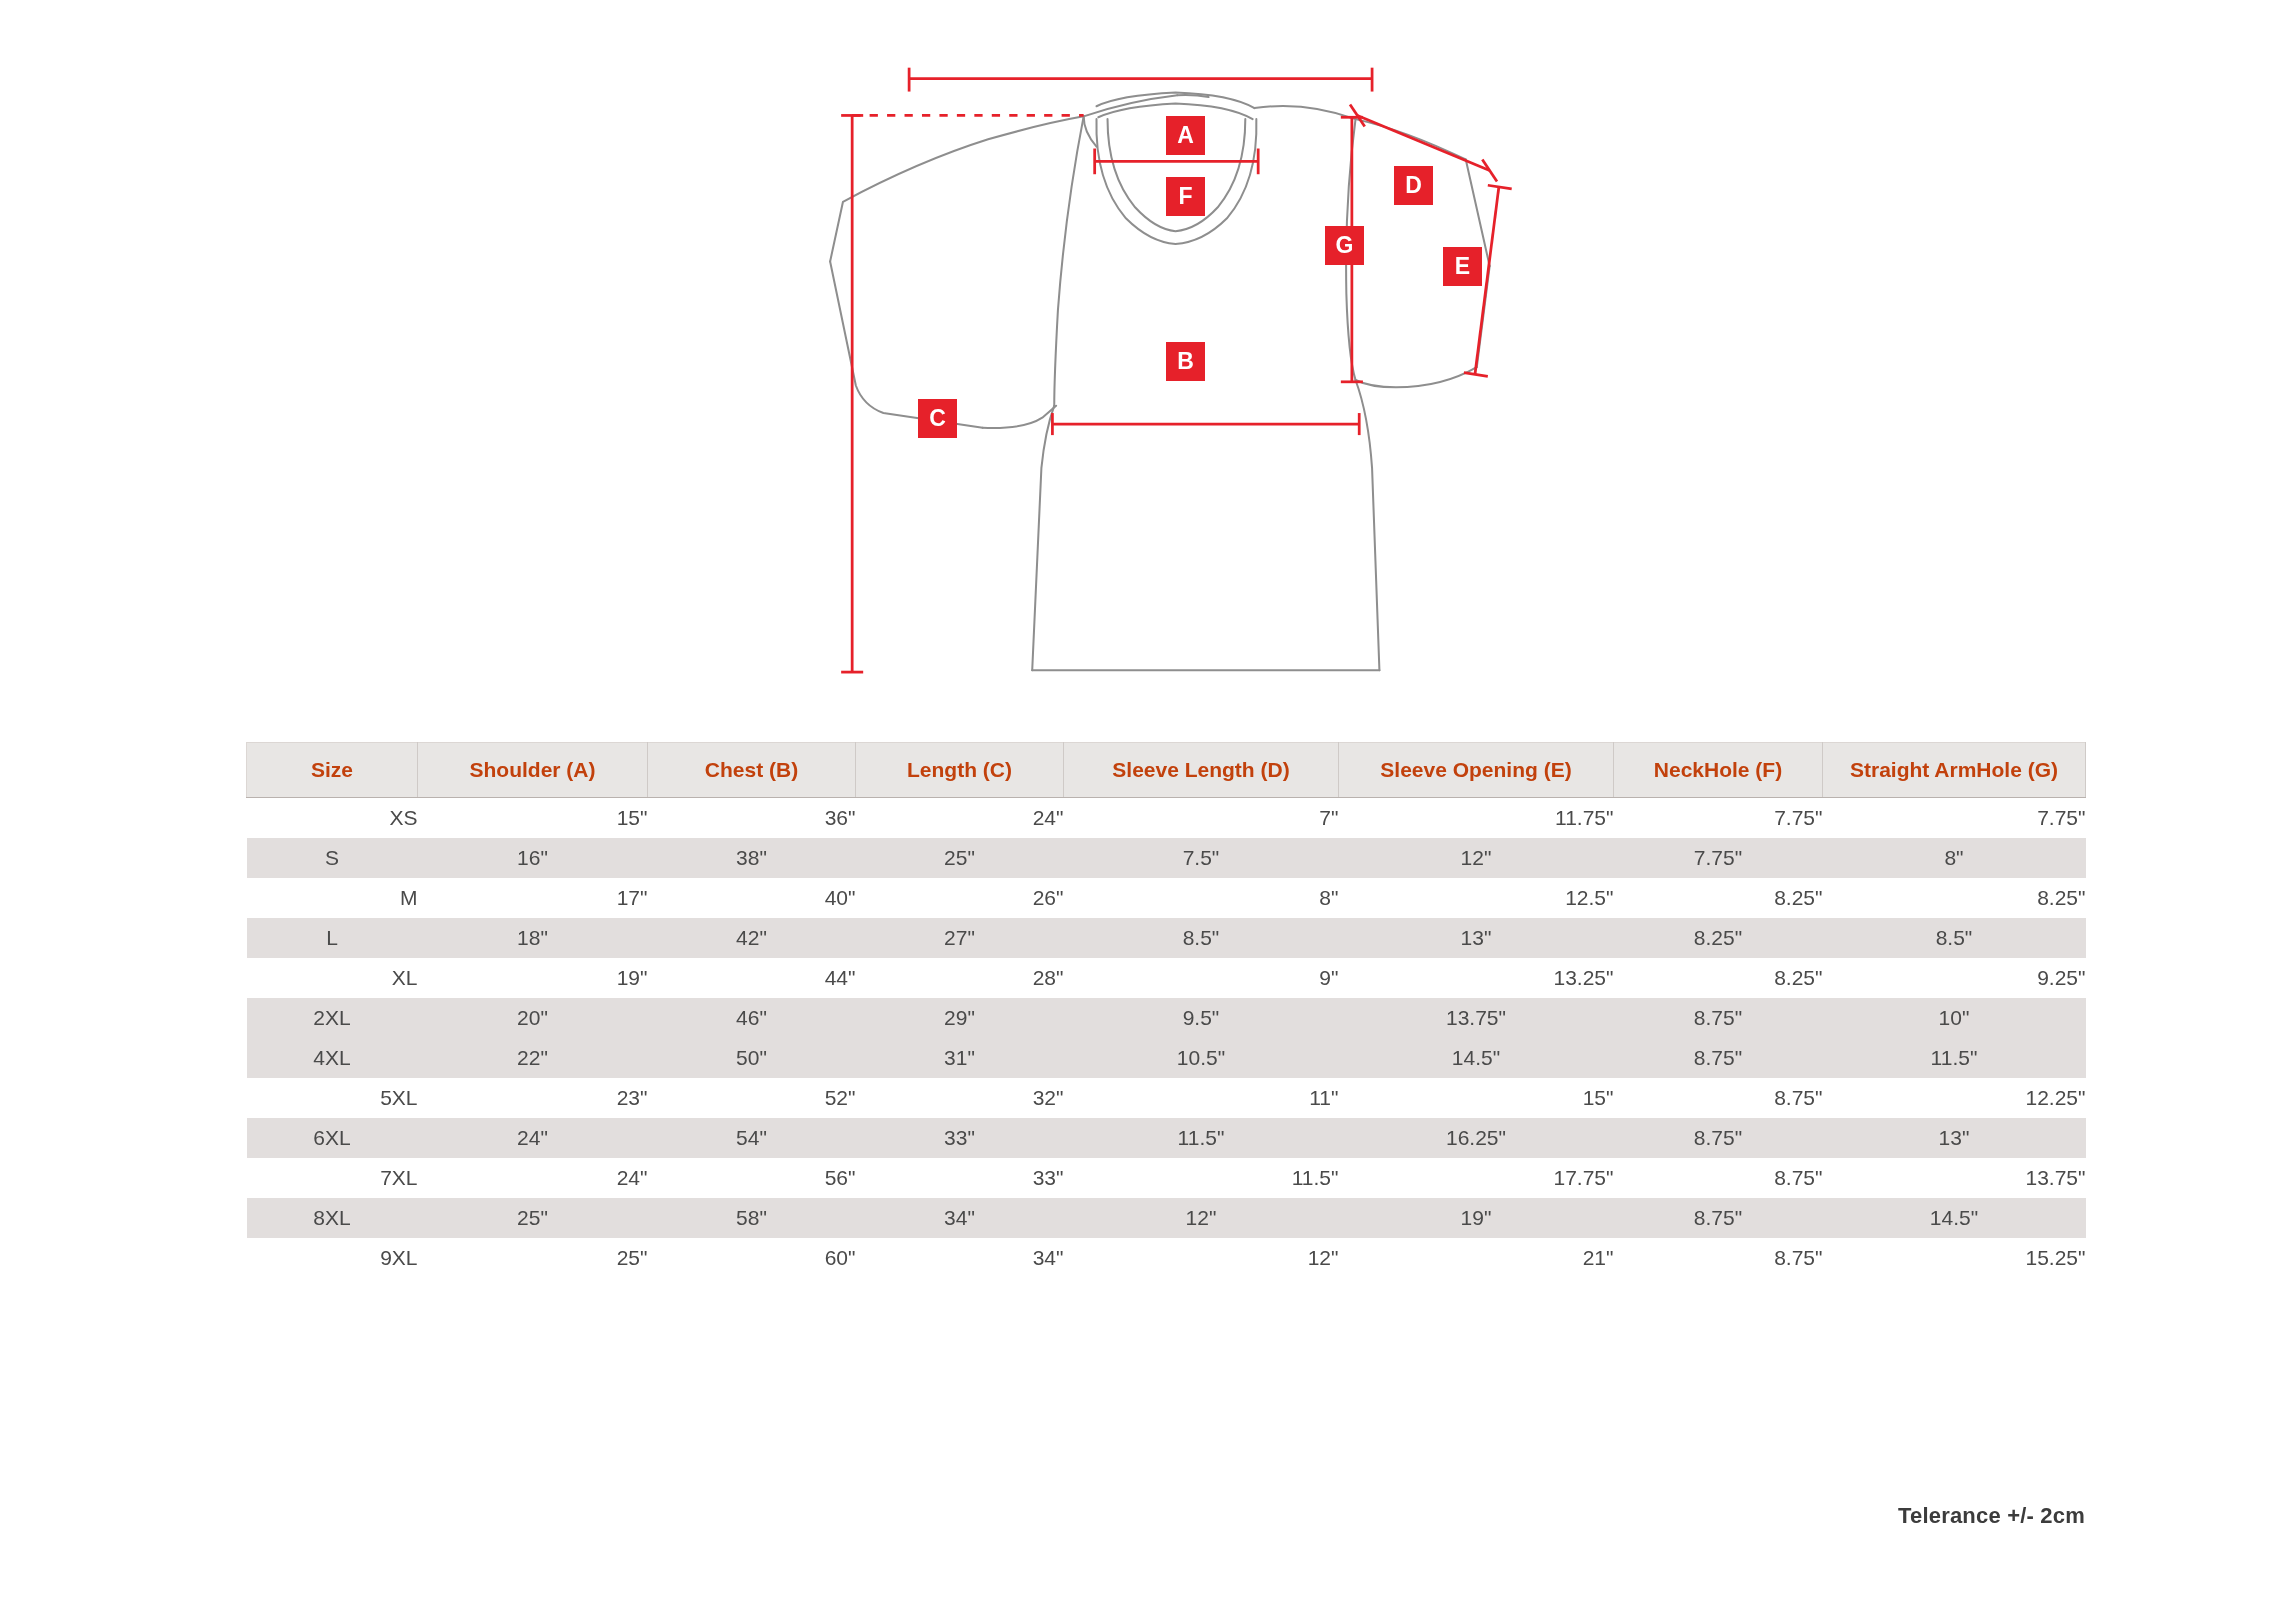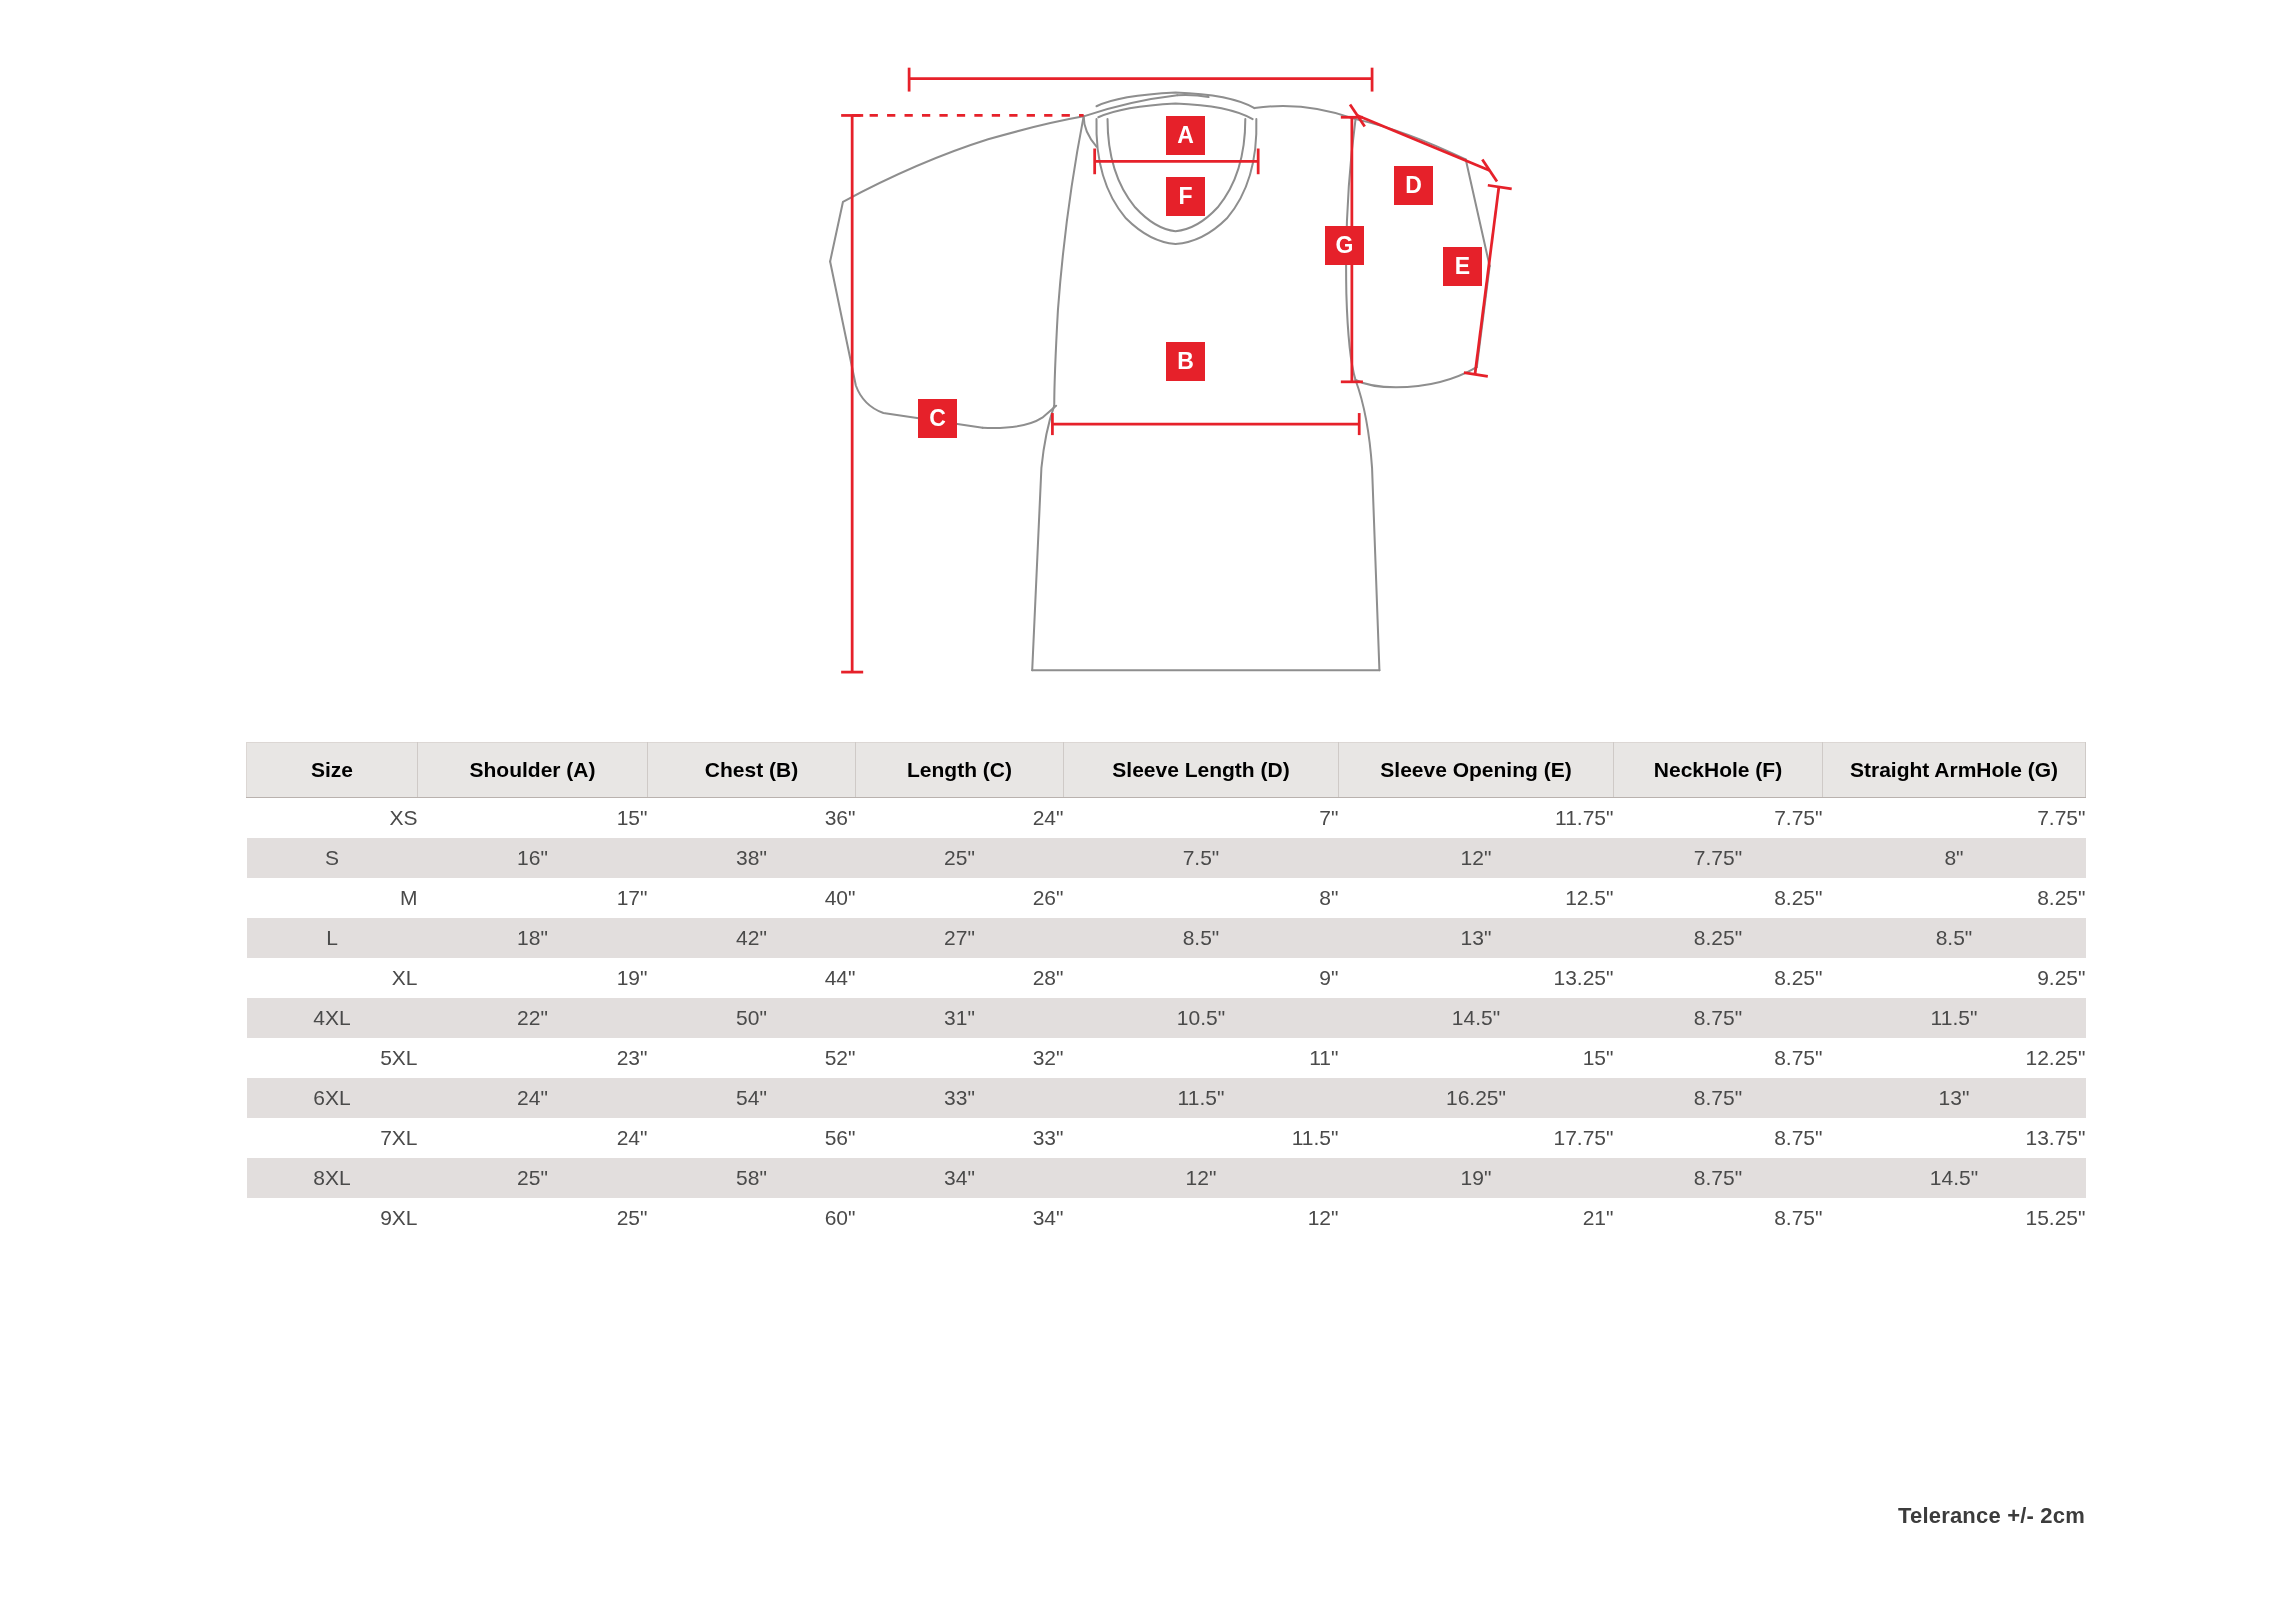--- a/index.html
+++ b/index.html
@@ -58,21 +58,21 @@
   table.size-table {
     border-collapse: collapse;
     width: 1838px;
     table-layout: fixed;
   }
   table.size-table thead th {
     background: #e8e6e4;
     border-right: 0.9px solid #cfcac7;
     border-bottom: 1.8px solid #b9b2ae;
     border-top: 0.9px solid #dcd7d4;
-    color: #000000;
+    color: #c2410c;
     font-size: 21px;
     font-weight: bold;
     height: 55px;
     vertical-align: middle;
     text-align: center;
     padding: 0 5px;
     box-sizing: border-box;
   }
   table.size-table thead th:first-child {
     border-left: 0.9px solid #dcd7d4;
@@ -270,20 +270,30 @@
           <td>XL</td>
           <td>19"</td>
           <td>44"</td>
           <td>28"</td>
           <td>9"</td>
           <td>13.25"</td>
           <td>8.25"</td>
           <td>9.25"</td>
         </tr>
         <tr class="alt">
+          <td>2XL</td>
+          <td>20"</td>
+          <td>46"</td>
+          <td>29"</td>
+          <td>9.5"</td>
+          <td>13.75"</td>
+          <td>8.75"</td>
+          <td>10"</td>
+        </tr>
+        <tr class="alt">
           <td>4XL</td>
           <td>22"</td>
           <td>50"</td>
           <td>31"</td>
           <td>10.5"</td>
           <td>14.5"</td>
           <td>8.75"</td>
           <td>11.5"</td>
         </tr>
         <tr class="plain">

